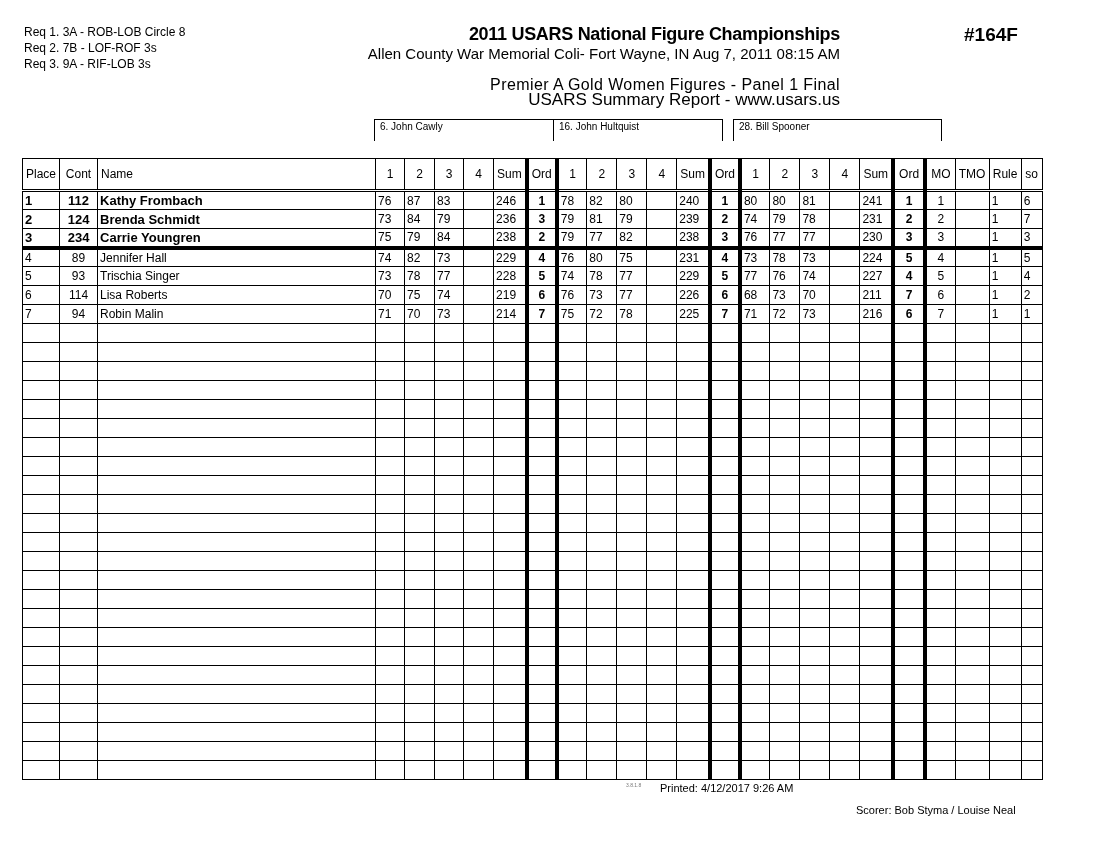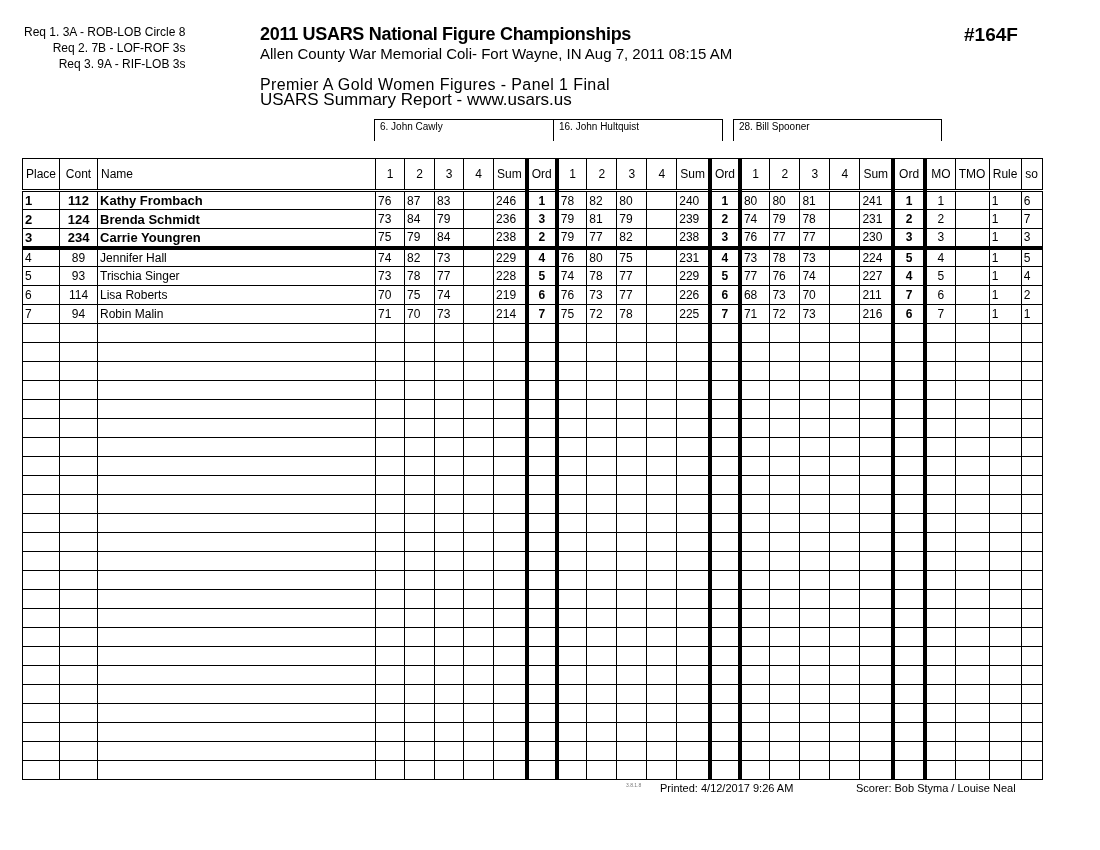--- a/index.html
+++ b/index.html
@@ -1,19 +1,19 @@
 <!DOCTYPE html>
 <html><head>
 <meta charset="utf-8">
 <style>
   html, body { margin: 0; padding: 0; background: #ffffff; }
   body { width: 1100px; height: 850px; position: relative; overflow: hidden;
          font-family: "Liberation Sans", sans-serif; color: #000; }
-  .req { position: absolute; left: 24px; top: 24px; font-size: 12px; line-height: 16px; text-align: right; }
-  .hdr { position: absolute; left: 260px; width: 580px; text-align: left; white-space: nowrap; }
+  .req { position: absolute; left: 24px; top: 24px; font-size: 12px; line-height: 16px; }
+  .hdr { position: absolute; left: 260px; width: 580px; text-align: right; white-space: nowrap; }
   .t1 { top: 24px; font-size: 18px; font-weight: bold; letter-spacing: -0.3px; }
   .t2 { top: 45px; font-size: 15px; }
   .t3 { top: 76px; font-size: 16px; font-weight: normal; letter-spacing: 0.4px; }
   .t4 { top: 90px; font-size: 17px; }
   .evno { position: absolute; left: 964px; top: 24px; font-size: 19px; font-weight: bold; }
 
   .judge-box { position: absolute; top: 119px; height: 22px; border: 1px solid #000; border-bottom: none;
                font-size: 10px; line-height: 14px; padding-left: 5px; box-sizing: border-box; }
 
   table.grid { position: absolute; left: 22px; top: 158px; border-collapse: collapse; table-layout: fixed; }
@@ -23,21 +23,21 @@
   td.c { text-align: center; }
   td.r { text-align: left; }
   td.l { text-align: left; }
   td.b { font-weight: bold; }
   td.thickR { border-right: 4px solid #000 !important; }
   tr.cutline td { border-bottom: 4px solid #000; }
   tr.bold td.nm, tr.bold td.pl, tr.bold td.ct { font-weight: bold; font-size: 13px; }
 
   .footer-ver { position: absolute; left: 626px; top: 782px; font-size: 5px; color: #777; }
   .footer-printed { position: absolute; left: 649px; top: 782px; font-size: 11px; padding-left: 11px; }
-  .footer-scorer { position: absolute; left: 856px; top: 782px; font-size: 11px; }
+  .footer-scorer { position: absolute; left: 856px; top: 804px; font-size: 11px; }
 </style>
 </head>
 <body>
 
 <div class="req">
   <div>Req  1.  3A - ROB-LOB Circle 8</div>
   <div>Req  2.  7B - LOF-ROF 3s</div>
   <div>Req  3.  9A - RIF-LOB 3s</div>
 </div>
 

